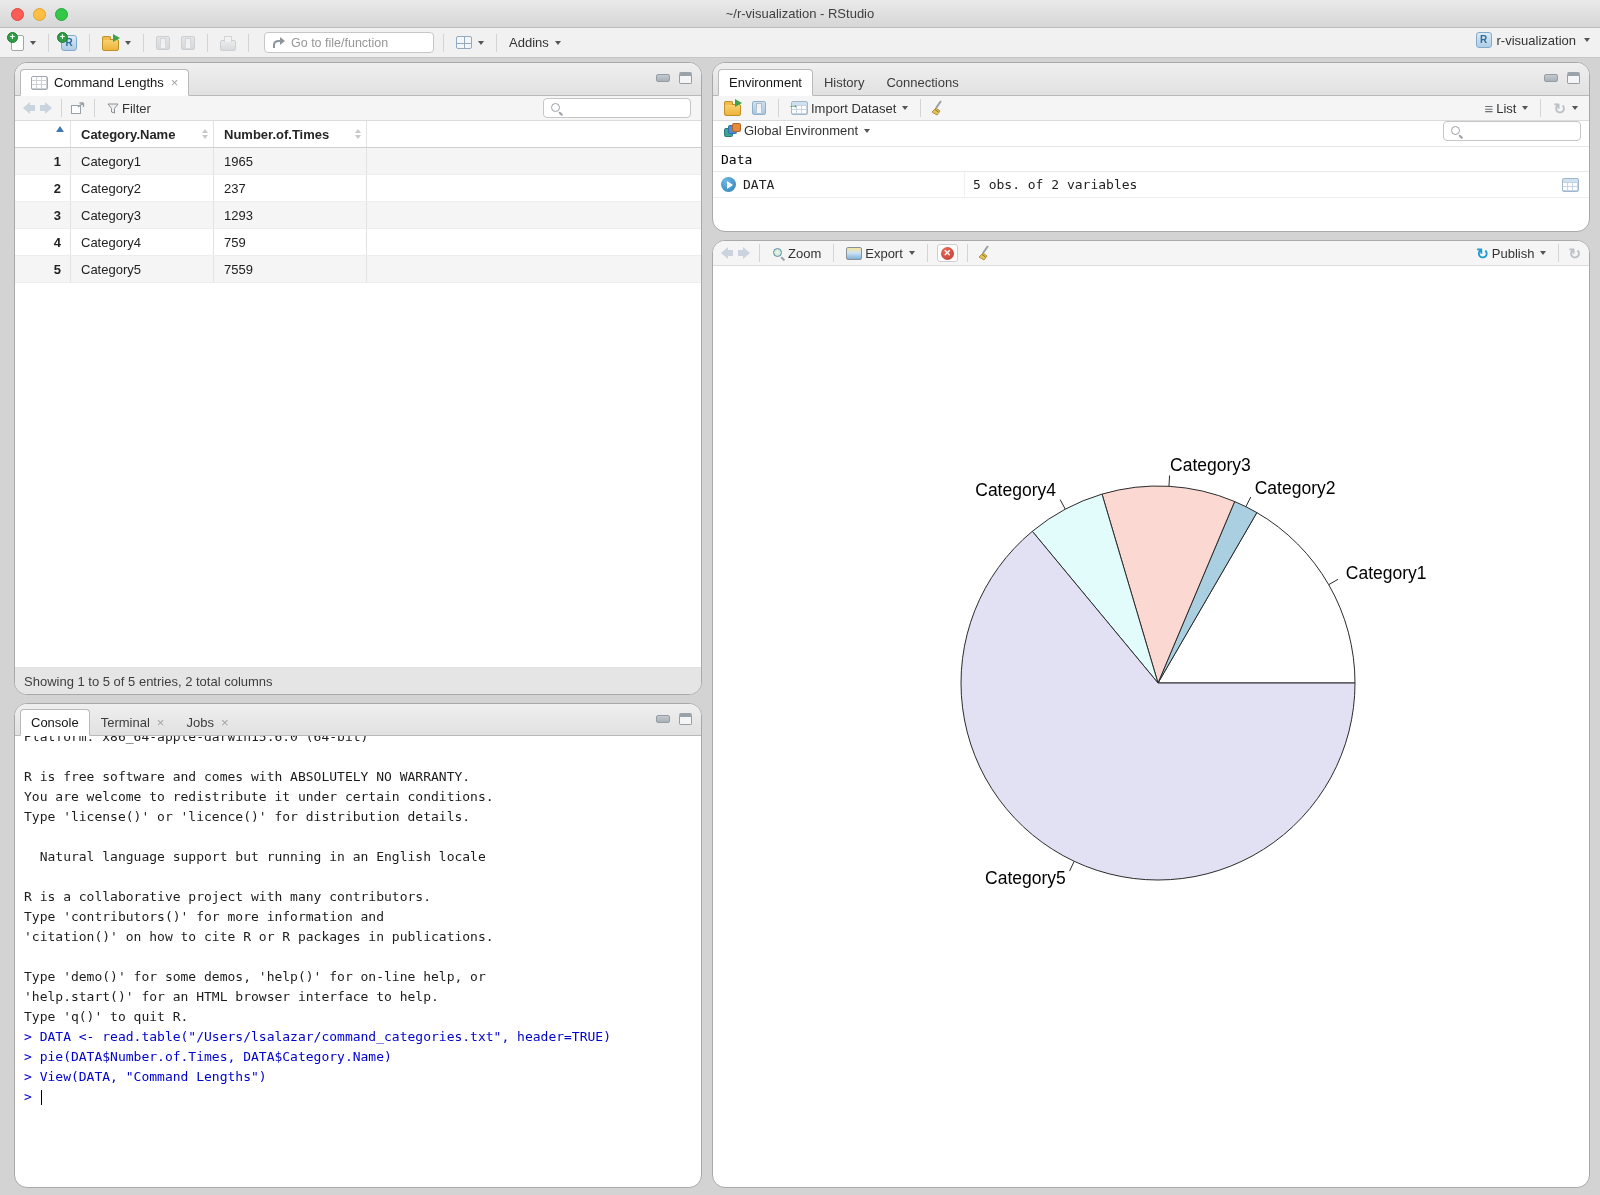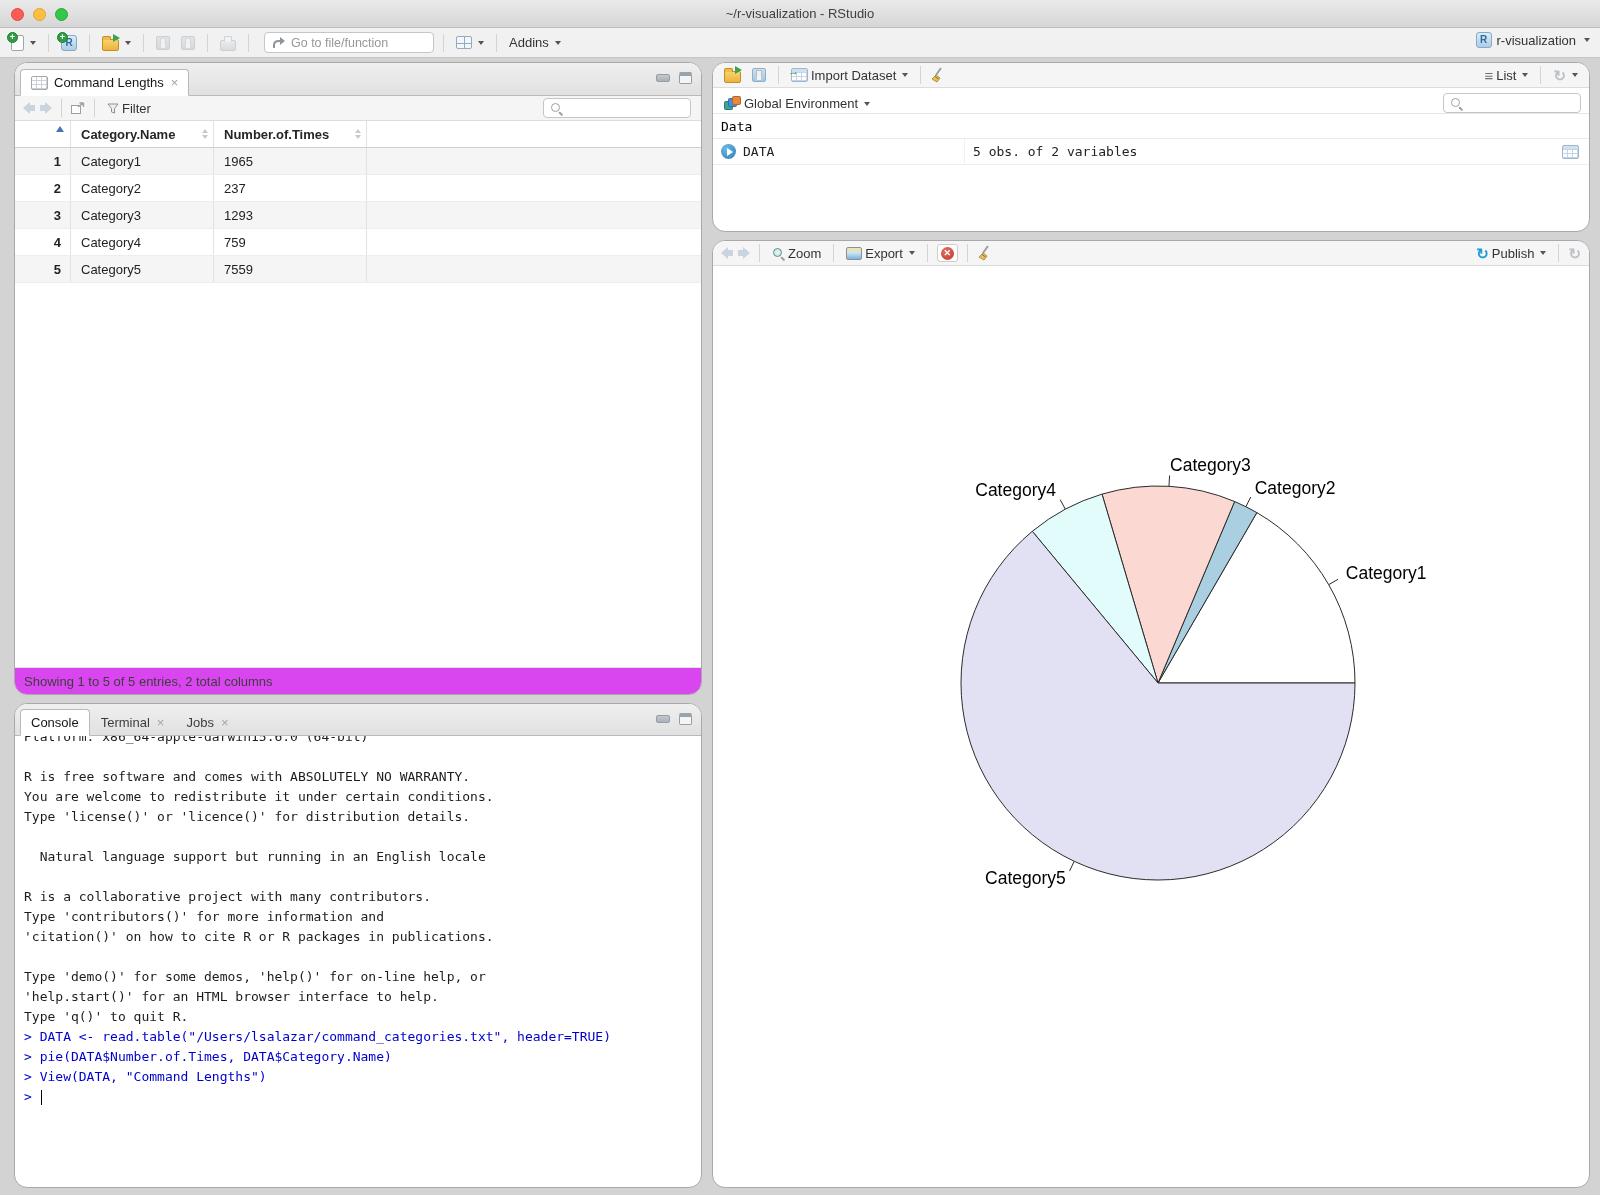--- a/index.html
+++ b/index.html
@@ -99,24 +99,24 @@
   .c1{width:143px;flex:none;border-right:1px solid #e2e2e2;height:100%;display:flex;align-items:center;padding-left:10px;}
   .c2{width:153px;flex:none;border-right:1px solid #e2e2e2;height:100%;display:flex;align-items:center;padding-left:10px;}
   .sort-asc{width:0;height:0;border-left:4px solid transparent;border-right:4px solid transparent;border-bottom:6px solid #4179b8;position:absolute;right:6px;top:5px;}
   .sortpair{margin-left:auto;margin-right:5px;display:flex;flex-direction:column;gap:2px;}
   .sortpair i{display:block;width:0;height:0;border-left:3.5px solid transparent;border-right:3.5px solid transparent;}
   .sortpair .up{border-bottom:4px solid #c9c9c9;}
   .sortpair .dn{border-top:4px solid #c9c9c9;}
   .tbl-row{display:flex;height:27px;font-size:13px;color:#222;align-items:center;border-bottom:1px solid #ededed;}
   .tbl-row:nth-child(odd){background:#f5f5f5;}
   .tbl-row .c0{font-weight:bold;border-right:1px solid #e2e2e2;}
-  .statusbar{position:absolute;left:0;right:0;bottom:0;height:27px;border-top:1px solid #e0e0e0;background:#d946ef;display:flex;align-items:center;padding-left:9px;font-size:13px;color:#3e3e3e;}
-
-  
-  .envrow{height:26px;border-bottom:1px solid #e6e6e6;display:flex;align-items:flex-end;padding:0 8px;position:relative;}
+  .statusbar{position:absolute;left:0;right:0;bottom:0;height:27px;border-top:1px solid #e0e0e0;background:#e5e5e5;display:flex;align-items:center;padding-left:9px;font-size:13px;color:#3e3e3e;}
+
+  
+  .envrow{height:26px;border-bottom:1px solid #e6e6e6;display:flex;align-items:flex-start;padding:0 8px;position:relative;}
   .icon-layers{position:relative;width:17px;height:15px;flex:none;}
   .icon-layers span{position:absolute;width:9px;height:9px;border-radius:2px;border:1px solid rgba(0,0,0,.25);}
   .icon-layers .l1{left:0;top:5px;background:#3ba39a;}
   .icon-layers .l2{left:4px;top:2px;background:#4a90d9;}
   .icon-layers .l3{left:8px;top:0;background:#e8883a;}
   .hambtn{font-size:15px;color:#6a7178;line-height:15px;}
   .section-head{height:25px;display:flex;align-items:center;padding-left:8px;font:13px "DejaVu Sans Mono",monospace;color:#000;border-bottom:1px solid #e9e9e9;background:#fff;}
   .obj-row{height:26px;display:flex;align-items:center;border-bottom:1px solid #ededed;position:relative;font:13px "DejaVu Sans Mono",monospace;}
   .obj-name{width:252px;flex:none;display:flex;align-items:center;gap:7px;padding-left:8px;border-right:1px solid #f0f0f0;height:100%;}
   .icon-play{width:15px;height:15px;border-radius:50%;background:radial-gradient(circle at 35% 30%,#6cb8e4,#2f7fb5);display:flex;align-items:center;justify-content:center;flex:none;}
@@ -306,20 +306,35 @@
           <div class="c2">7559</div>
         </div>
       </div>
   </div>
   <div class="statusbar">
     <span>Showing 1 to 5 of 5 entries, 2 total columns</span>
   </div>
 </div>
 
 <div class="pane" id="pane-env">
+  <div class="tabstrip">
+    <div class="tab active">
+        <span>Environment</span>
+      </div>
+    <div class="tab">
+        <span>History</span>
+      </div>
+    <div class="tab">
+        <span>Connections</span>
+      </div>
+    <div class="pane-controls">
+      <span class="icon-min"></span>
+      <span class="icon-max"></span>
+    </div>
+  </div>
   <div class="paneToolbar">
     <span class="tbtn">
         <span class="icon-folder">
           <span class="oarrow"></span>
         </span>
       </span>
     <span class="tbtn">
         <span class="icon-floppy blue"></span>
       </span>
     <span class="vsep"></span>

